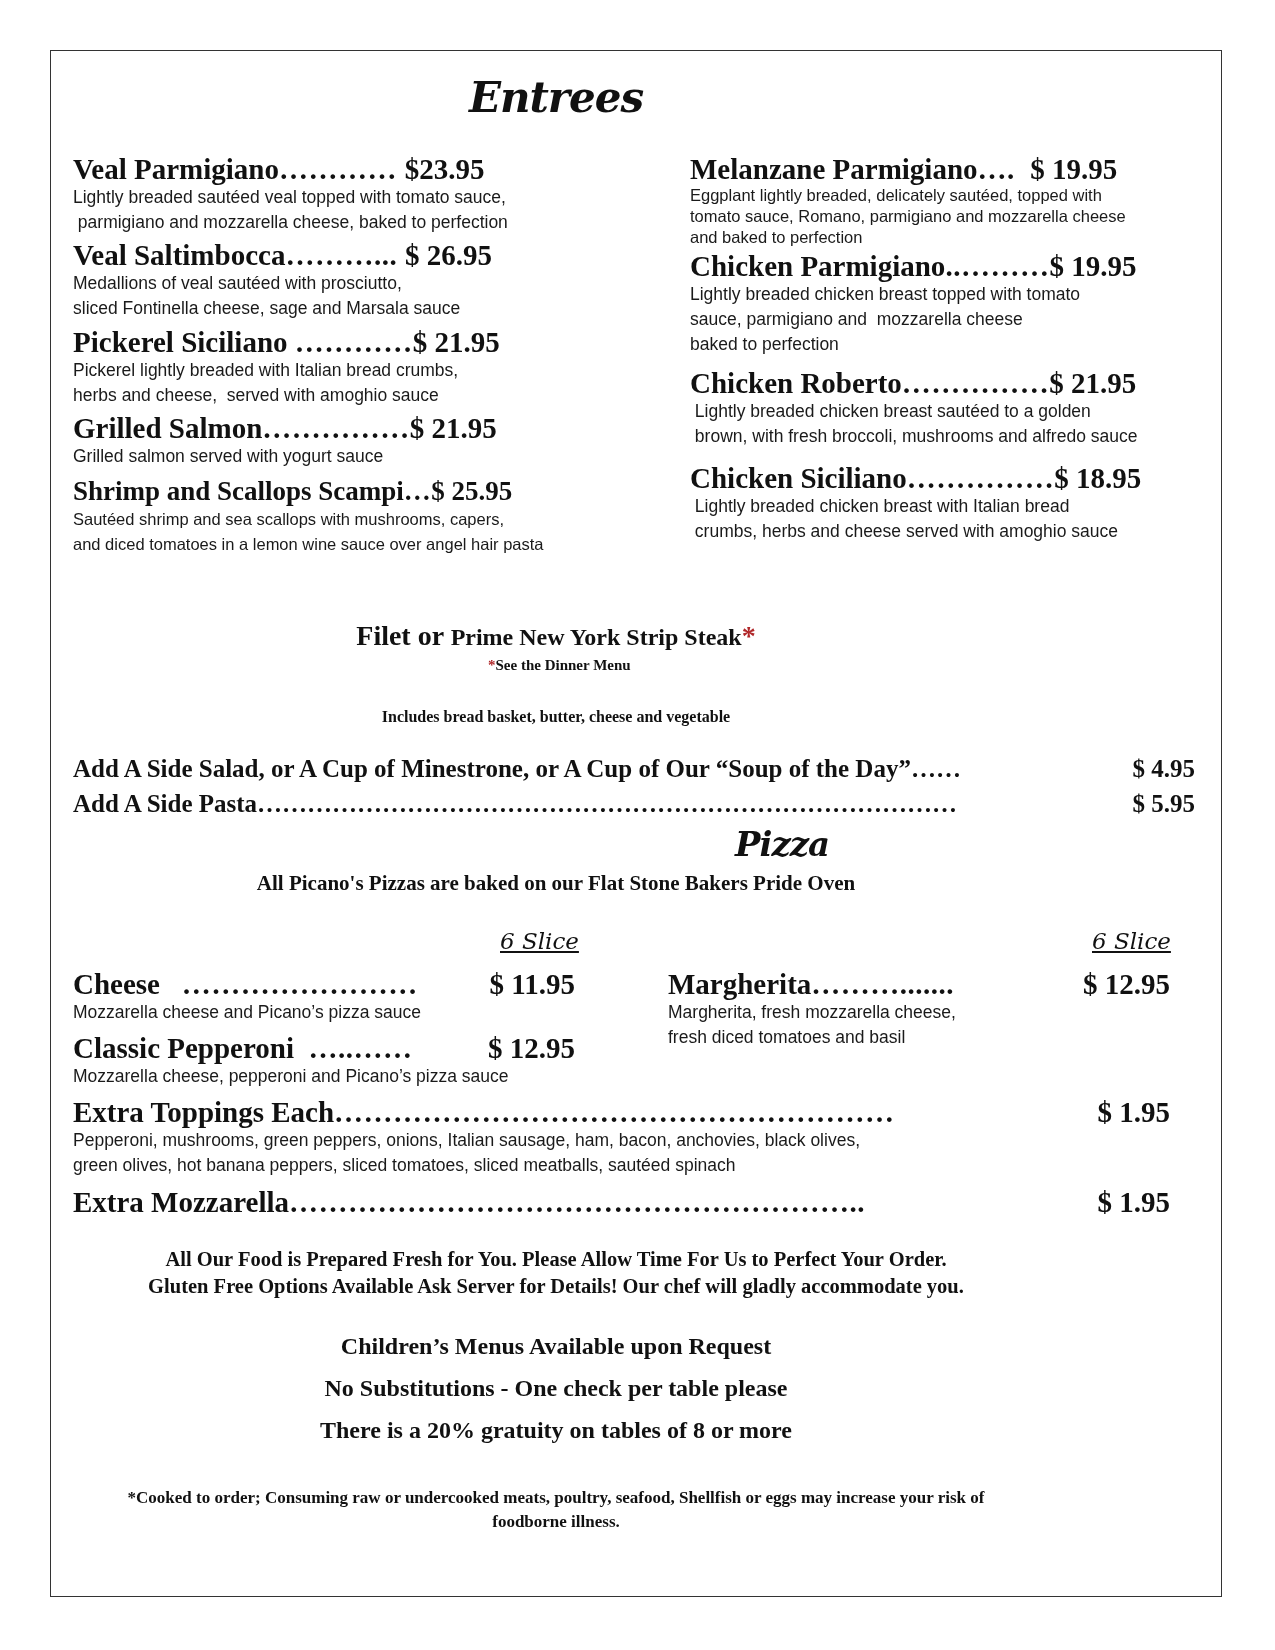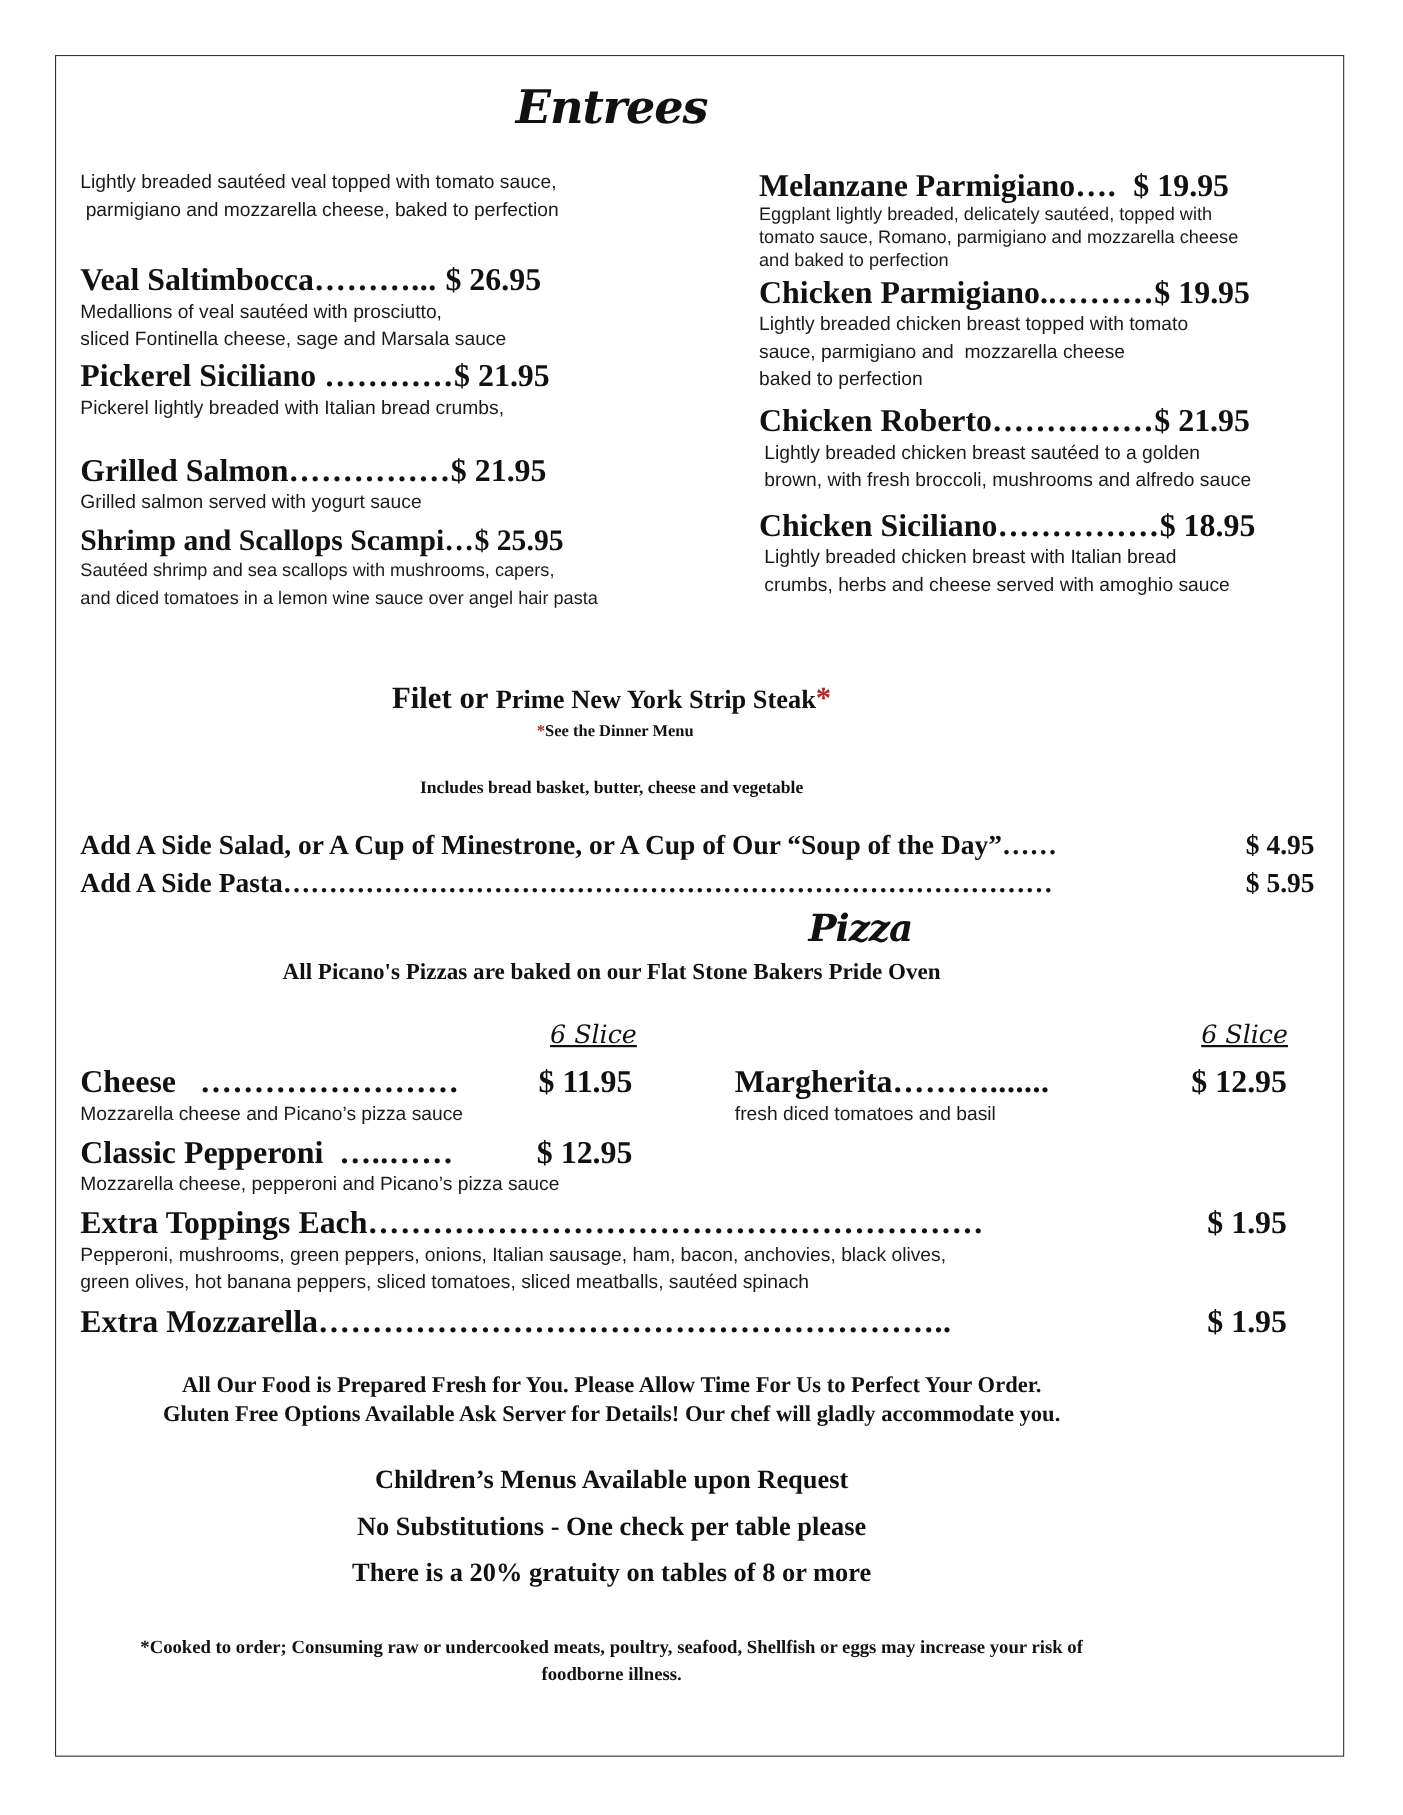--- a/index.html
+++ b/index.html
@@ -17,33 +17,35 @@
   .slice { font-family: "DejaVu Serif", serif; font-style: italic; font-size: 23px; text-decoration: underline; }
 </style>
 </head>
 <body>
 
 <div class="page-border"></div>
 
 <div class="abs center script-title" style="top:70px;font-size:42px;line-height:56px;">Entrees</div>
 
 <div class="abs" style="left:73px;top:153px;">
+  <div class="item-title"><span>Veal Parmigiano</span><span class="dots">…………   </span><span>$23.95</span></div>
   <div class="desc">Lightly breaded sautéed veal topped with tomato sauce,</div>
   <div class="desc" style="white-space:pre;"> parmigiano and mozzarella cheese, baked to perfection</div>
 </div>
 
 <div class="abs" style="left:73px;top:239px;">
   <div class="item-title"><span>Veal Saltimbocca</span><span class="dots">………... </span><span>$ 26.95</span></div>
   <div class="desc">Medallions of veal sautéed with prosciutto,</div>
   <div class="desc">sliced Fontinella cheese, sage and Marsala sauce</div>
 </div>
 
 <div class="abs" style="left:73px;top:326px;">
   <div class="item-title" style="white-space:pre;"><span>Pickerel Siciliano </span><span class="dots">…………</span><span>$ 21.95</span></div>
   <div class="desc">Pickerel lightly breaded with Italian bread crumbs,</div>
+  <div class="desc" style="white-space:pre;">herbs and cheese,  served with amoghio sauce</div>
 </div>
 
 <div class="abs" style="left:73px;top:412px;">
   <div class="item-title"><span>Grilled Salmon</span><span class="dots">……………</span><span>$ 21.95</span></div>
   <div class="desc">Grilled salmon served with yogurt sauce</div>
 </div>
 
 <div class="abs" style="left:73px;top:475px;">
   <div class="item-title" style="font-size:27px;"><span>Shrimp and Scallops Scampi</span><span class="dots">…</span><span>$ 25.95</span></div>
   <div class="desc" style="font-size:16.5px;">Sautéed shrimp and sea scallops with mushrooms, capers,</div>
@@ -107,20 +109,21 @@
 <div class="abs" style="left:73px;top:1032px;width:502px;">
   <div class="item-title" style="display:flex;justify-content:space-between;white-space:pre;"><span><span>Classic Pepperoni  </span><span class="dots">…..……</span></span><span>$ 12.95</span></div>
   <div class="desc">Mozzarella cheese, pepperoni and Picano’s pizza sauce</div>
 </div>
 
 <div class="abs" style="left:668px;top:968px;width:502px;">
   <div class="item-title" style="display:flex;justify-content:space-between;">
       <span><span>Margherita</span><span class="dots">……….......</span></span>
       <span>$ 12.95</span>
     </div>
+  <div class="desc">Margherita, fresh mozzarella cheese,</div>
   <div class="desc">fresh diced tomatoes and basil</div>
 </div>
 
 <div class="abs" style="left:73px;top:1096px;width:1097px;">
   <div class="item-title" style="display:flex;justify-content:space-between;">
       <span style="overflow:hidden;max-width:965px;"><span>Extra Toppings Each</span><span class="dots">…………………………………………………</span></span>
       <span>$ 1.95</span>
     </div>
   <div class="desc">Pepperoni, mushrooms, green peppers, onions, Italian sausage, ham, bacon, anchovies, black olives,</div>
   <div class="desc">green olives, hot banana peppers, sliced tomatoes, sliced meatballs, sautéed spinach</div>

